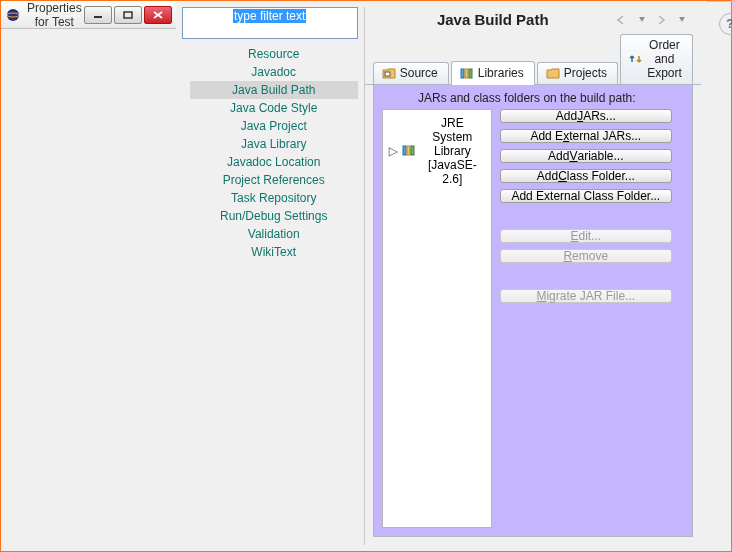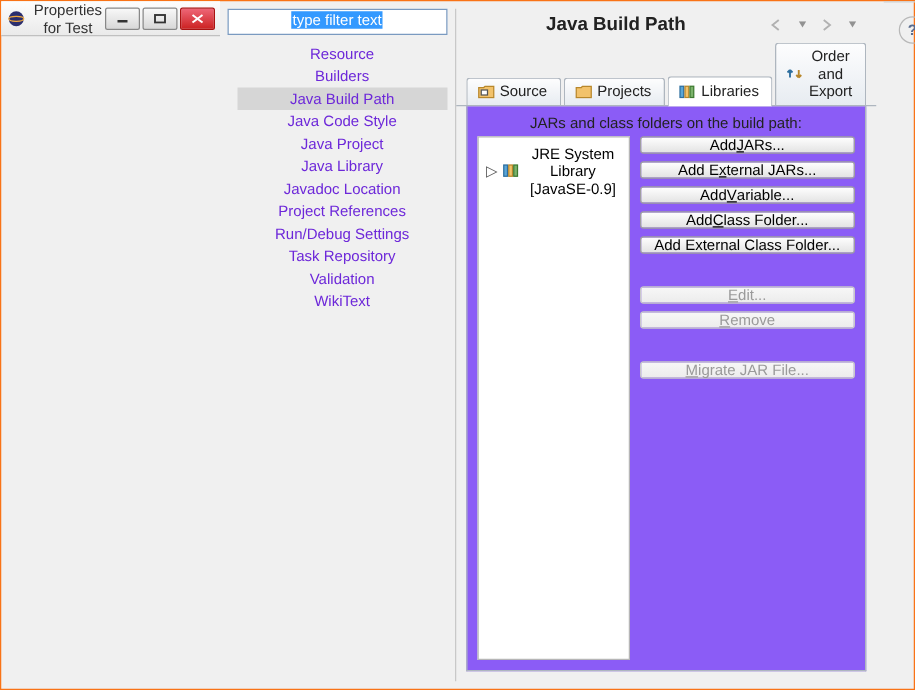--- a/index.html
+++ b/index.html
@@ -7,34 +7,34 @@
   .window { width: 732px; height: 552px; border: 1px solid #f97316; background: #f0f0f0; display: flex; flex-direction: row; text-align: center; }
   .titlebar { height: 28px; background: linear-gradient(#fdfdfd,#eaeaea); border-bottom: 1px solid #c0c0c0; display: flex; align-items: center; padding: 0 4px; }
   .titlebar .app-icon { width: 16px; height: 16px; margin-right: 6px; }
   .titlebar .title { flex: 1; color: #333; }
   .winbtns { display: flex; gap: 0; }
   .winbtn { width: 28px; height: 18px; border: 1px solid #888; background: linear-gradient(#f8f8f8,#d8d8d8); border-radius: 2px; margin-left: 2px; display: flex; align-items: center; justify-content: center; }
   .winbtn.close { background: linear-gradient(#e67,#c22); border-color: #a11; color: #fff; }
   .winbtn svg { display: block; }
   .body { flex: 1; display: flex; padding: 6px; gap: 6px; }
   .sidebar { width: 176px; display: flex; flex-direction: column; }
-  .filter { height: 21px; border: 1px solid #7a9ac0; background: #fff; padding: 1px 3px; color: #0a246a; }
+  .filter { height: 32px; border: 1px solid #7a9ac0; background: #fff; padding: 1px 3px; color: #0a246a; }
   .filter .sel { background: #3399ff; color: #fff; padding: 0 1px; }
   .catlist { flex: 1; padding: 6px 0 0 8px; }
-  .catlist .item { padding: 2px 4px; color: #6d28d9; cursor: default; }
+  .catlist .item { padding: 2px 4px; color: #0f766e; cursor: default; }
   .catlist .item.selected { background: #d6d6d6; }
   .main { flex: 1; display: flex; flex-direction: column; border-left: 1px solid #c8c8c8; }
   .mainhead { display: flex; align-items: center; padding: 4px 10px 6px 10px; }
   .mainhead h1 { font-size: 15px; font-weight: 600; margin: 0; flex: 1; color: #222; }
   .navbtn { width: 18px; height: 16px; margin-left: 2px; display:flex; align-items:center; justify-content:center; opacity:.6; }
   .tabs { display: flex; align-items: flex-end; padding: 0 8px; gap: 2px; border-bottom: 1px solid #aeb6bf; position:relative; }
   .tab { display: flex; align-items: center; gap: 4px; padding: 3px 10px 4px 8px; border: 1px solid #aeb6bf; border-bottom: none; background: linear-gradient(#fdfdfe,#e7ecf1); border-radius: 3px 3px 0 0; color: #222; cursor: default; position:relative; }
   .tab.active { background: #fff; z-index: 2; padding-top:4px; padding-bottom:5px; margin-bottom:-1px; }
   .tab .ticon { width: 14px; height: 12px; }
-  .tabbody { flex: 1; background: #8b5cf6; border: 1px solid #aeb6bf; border-top: none; margin: 0 8px 8px 8px; display: flex; flex-direction: column; padding: 6px 8px 8px 8px; }
+  .tabbody { flex: 1; background: #c4b5fd; border: 1px solid #aeb6bf; border-top: none; margin: 0 8px 8px 8px; display: flex; flex-direction: column; padding: 6px 20px 8px 8px; }
   .buildlabel { color: #222; margin-bottom: 4px; }
   .buildrow { flex: 1; display: flex; gap: 8px; }
   .tree { flex: 1; border: 1px solid #b6b6b6; background: #fff; padding: 4px; }
   .treerow { display: flex; align-items: center; gap: 4px; padding: 2px; }
   .treerow .twisty { width:10px; display:inline-block; color:#555; }
   .btncol { width: 172px; display: flex; flex-direction: column; gap: 6px; }
   .btncol .spacer { height: 14px; }
   .btn { height: 14px; border: 1px solid #9f9f9f; border-radius: 3px; background: linear-gradient(#fefefe,#e3e3e3); color: #000; display: flex; align-items: center; justify-content: center; cursor: default; }
   .btn.disabled { color: #9a9a9a; background: linear-gradient(#f7f7f7,#ececec); border-color:#c8c8c8; }
   .footer { height: 44px; border-top: 1px solid #d0d0d0; display: flex; align-items: center; padding: 0 12px; }
@@ -75,29 +75,29 @@
           </svg>
         </div>
     </div>
   </div>
 
   <div class="body">
     <div class="sidebar">
       <div class="filter"><span class="sel">type filter text</span></div>
       <div class="catlist" id="catlist">
           <div class="item">Resource</div>
-          <div class="item">Builders</div>
+          <div class="item">Javadoc</div>
           <div class="item selected">Java Build Path</div>
           <div class="item">Java Code Style</div>
           <div class="item">Java Project</div>
           <div class="item">Java Library</div>
           <div class="item">Javadoc Location</div>
           <div class="item">Project References</div>
+          <div class="item">Task Repository</div>
           <div class="item">Run/Debug Settings</div>
-          <div class="item">Task Repository</div>
           <div class="item">Validation</div>
           <div class="item">WikiText</div>
         </div>
     </div>
 
     <div class="main">
       <div class="mainhead">
         <h1>Java Build Path</h1>
         <span class="navbtn">
             <svg width="12" height="10">
@@ -122,33 +122,33 @@
       </div>
 
       <div class="tabs" id="tabs">
           <div class="tab">
             <span class="ticon"><svg width="14" height="12">
                 <path d="M1 3 L5 3 L6 2 L13 2 L13 11 L1 11 Z" fill="#f2c26b" stroke="#b8872b"></path>
                 <rect x="3" y="5" width="5" height="4" fill="#fff" stroke="#555"></rect>
               </svg></span>
             <span>Source</span>
           </div>
-          <div class="tab">
-            <span class="ticon"><svg width="14" height="12">
-                <path d="M1 3 L5 3 L6 2 L13 2 L13 11 L1 11 Z" fill="#f2c26b" stroke="#b8872b"></path>
-              </svg></span>
-            <span>Projects</span>
-          </div>
           <div class="tab active">
             <span class="ticon"><svg width="14" height="12">
                 <rect x="1" y="2" width="3" height="9" fill="#5aa6d8" stroke="#2d6e9e"></rect>
                 <rect x="5" y="2" width="3" height="9" fill="#f2c26b" stroke="#b8872b"></rect>
                 <rect x="9" y="2" width="3" height="9" fill="#7bb36b" stroke="#3e7a30"></rect>
               </svg></span>
             <span>Libraries</span>
+          </div>
+          <div class="tab">
+            <span class="ticon"><svg width="14" height="12">
+                <path d="M1 3 L5 3 L6 2 L13 2 L13 11 L1 11 Z" fill="#f2c26b" stroke="#b8872b"></path>
+              </svg></span>
+            <span>Projects</span>
           </div>
           <div class="tab">
             <span class="ticon"><svg width="14" height="12">
                 <path d="M3 9 L3 3 M3 3 L1 5 M3 3 L5 5" fill="none" stroke="#2d6e9e" stroke-width="1.5"></path>
                 <path d="M10 3 L10 9 M10 9 L8 7 M10 9 L12 7" fill="none" stroke="#b8872b" stroke-width="1.5"></path>
               </svg></span>
             <span>Order and Export</span>
           </div>
         </div>
 
@@ -156,21 +156,21 @@
         <div class="buildlabel">JARs and class folders on the build path:</div>
         <div class="buildrow">
           <div class="tree" id="tree">
               <div class="treerow">
                 <span class="twisty">▷</span>
                 <span><svg width="14" height="12">
                     <rect x="1" y="2" width="3" height="9" fill="#5aa6d8" stroke="#2d6e9e"></rect>
                     <rect x="5" y="2" width="3" height="9" fill="#f2c26b" stroke="#b8872b"></rect>
                     <rect x="9" y="2" width="3" height="9" fill="#7bb36b" stroke="#3e7a30"></rect>
                   </svg></span>
-                <span>JRE System Library [JavaSE-0.9]</span>
+                <span>JRE System Library [JavaSE-2.6]</span>
               </div>
             </div>
           <div class="btncol" id="btncol">
               <div class="btn">Add <span class="u">J</span>ARs...</div>
               <div class="btn">Add E<span class="u">x</span>ternal JARs...</div>
               <div class="btn">Add <span class="u">V</span>ariable...</div>
               <div class="btn">Add <span class="u">C</span>lass Folder...</div>
               <div class="btn">Add External Class Folder...</div>
               <div class="spacer"></div>
               <div class="btn disabled"><span class="u">E</span>dit...</div>

